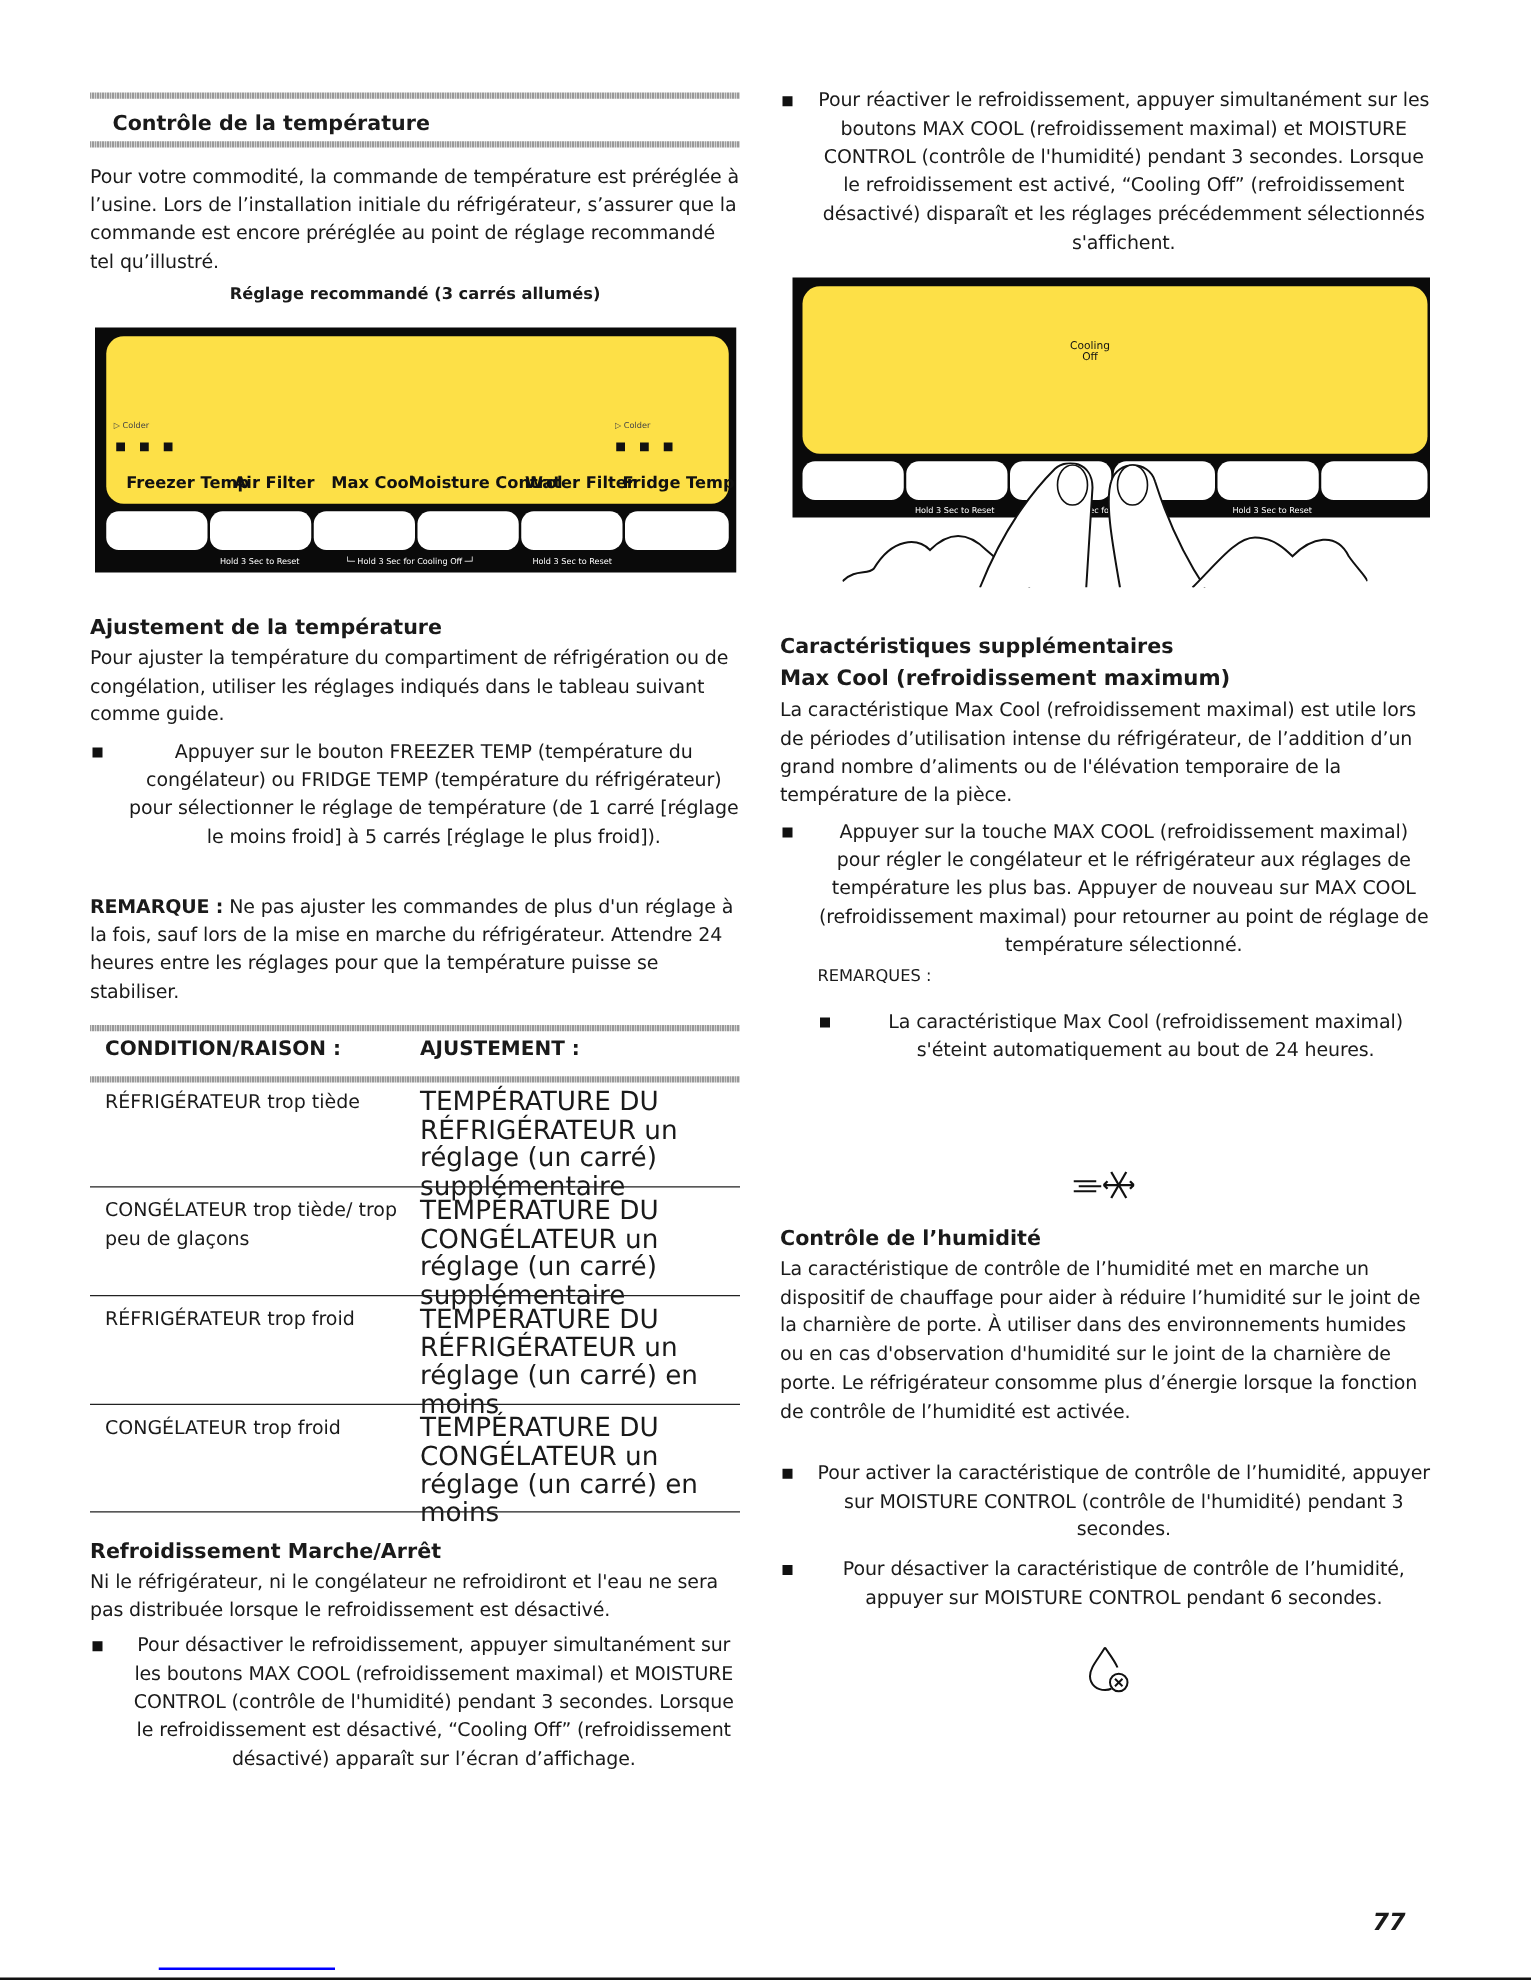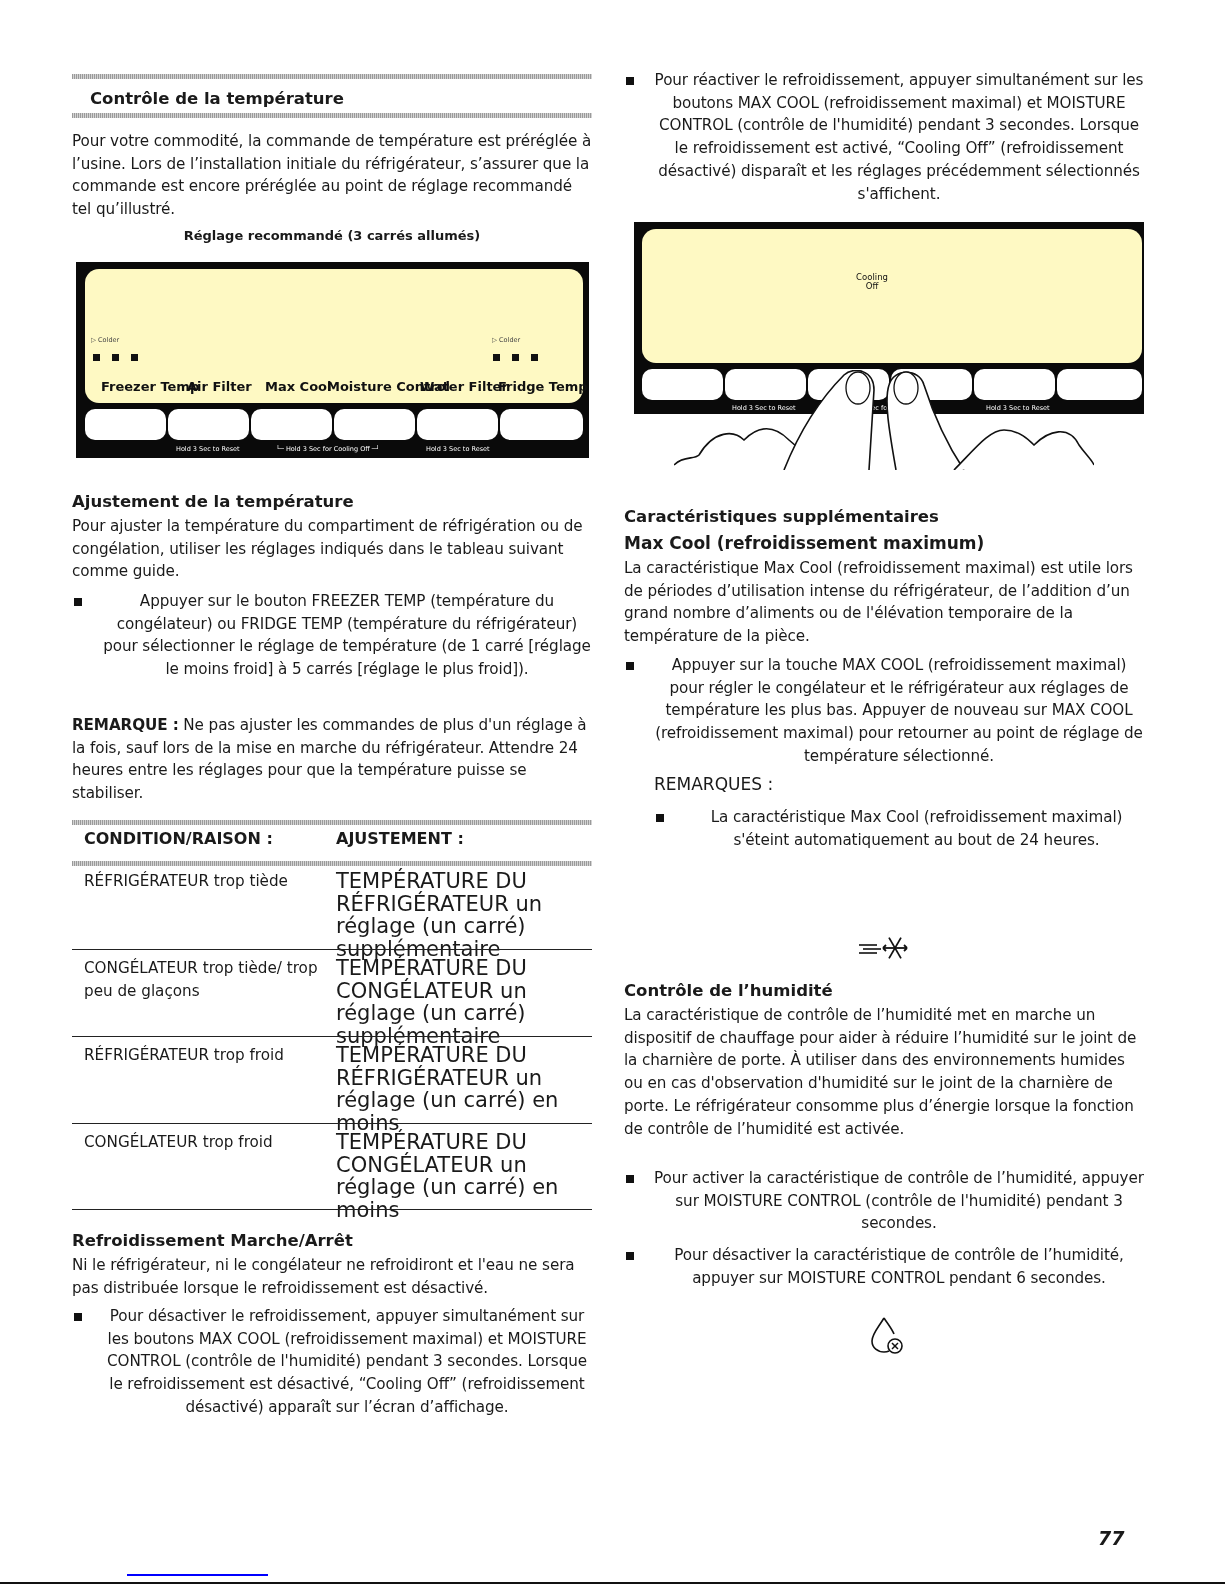--- a/index.html
+++ b/index.html
@@ -14,21 +14,21 @@
     .h-main { position: absolute; left: 18px; top: 89px; font-weight: bold; font-size: 16.5px; }
     .centered { text-align: center; font-weight: bold; font-size: 13px; }
     ul.bullets { list-style: none; text-align: center; }
     ul.bullets li { position: relative; padding-left: 30px; }
     ul.bullets li::before { content: ""; position: absolute; left: 2px; top: 8px; width: 8px; height: 8px; background: #111; }
     .bold { font-weight: bold; }
     .abs { position: absolute; }
 
     
     .panel { position: absolute; background: #0a0a0a; }
-    .panel-screen { position: absolute; background: #fef9c3; border-radius: 14px; }
+    .panel-screen { position: absolute; background: #fde047; border-radius: 14px; }
     .panel-btn { position: absolute; background: #fff; border-radius: 10px; }
     .panel-lbl { position: absolute; font-size: 13px; font-weight: bold; color: #111; white-space: nowrap; }
     .panel-hold { position: absolute; font-size: 6.5px; color: #fff; white-space: nowrap; }
     .colder { position: absolute; font-size: 6.5px; color: #444; white-space: nowrap; }
     .sq { position: absolute; width: 7px; height: 7px; background: #111; }
     .tbl-row { position: absolute; left: 0; width: 520px; }
     .cell-l { position: absolute; left: 12px; width: 250px; font-size: 15.2px; line-height: 22.7px; }
     .cell-r { position: absolute; left: 264px; width: 250px; font-size: 21px; line-height: 22.7px; }
     .rule { position: absolute; left: 0; width: 520px; height: 1px; background: #222; }
 
@@ -146,21 +146,21 @@
     <ellipse cx="232" cy="18" rx="12" ry="16" fill="#fff" stroke="#111" stroke-width="1.3"></ellipse>
     <path d="M280 100 C300 80 315 60 330 60 C345 60 355 70 360 75 C375 60 395 55 405 75 C412 85 418 90 420 95" fill="#fff" stroke="#111" stroke-width="1.6"></path>
   </svg>
 
   <div class="abs sect-title" style="left:0;top:505px;">Caractéristiques supplémentaires</div>
   <div class="abs sect-title" style="left:0;top:531px;font-size:17px;">Max Cool (refroidissement maximum)</div>
   <p class="abs" style="left:0;top:557px;width:520px;">La caractéristique Max Cool (refroidissement maximal) est utile lors de périodes d’utilisation intense du réfrigérateur, de l’addition d’un grand nombre d’aliments ou de l'élévation temporaire de la température de la pièce.</p>
   <ul class="bullets abs" style="left:0;top:654px;width:520px;">
     <li>Appuyer sur la touche MAX COOL (refroidissement maximal) pour régler le congélateur et le réfrigérateur aux réglages de température les plus bas. Appuyer de nouveau sur MAX COOL (refroidissement maximal) pour retourner au point de réglage de température sélectionné.</li>
   </ul>
-  <div class="abs" style="left:30px;top:774px;font-size:17px;">REMARQUES :</div>
+  <div class="abs" style="left:30px;top:774px;font-size:13px;">REMARQUES :</div>
   <ul class="bullets abs" style="left:30px;top:806px;width:495px;">
     <li>La caractéristique Max Cool (refroidissement maximal) s'éteint automatiquement au bout de 24 heures.</li>
   </ul>
   <svg class="abs" style="left:233px;top:935px;" width="56" height="26" viewBox="0 0 56 26">
     <line x1="2" y1="10" x2="20" y2="10" stroke="#111" stroke-width="1.6"></line>
     <line x1="6" y1="14" x2="24" y2="14" stroke="#111" stroke-width="1.6"></line>
     <line x1="2" y1="18" x2="20" y2="18" stroke="#111" stroke-width="1.6"></line>
     <g stroke="#111" stroke-width="1.8" transform="translate(38 13)">
       <line x1="-12" y1="0" x2="12" y2="0"></line>
       <line x1="-6" y1="-10.4" x2="6" y2="10.4"></line>

